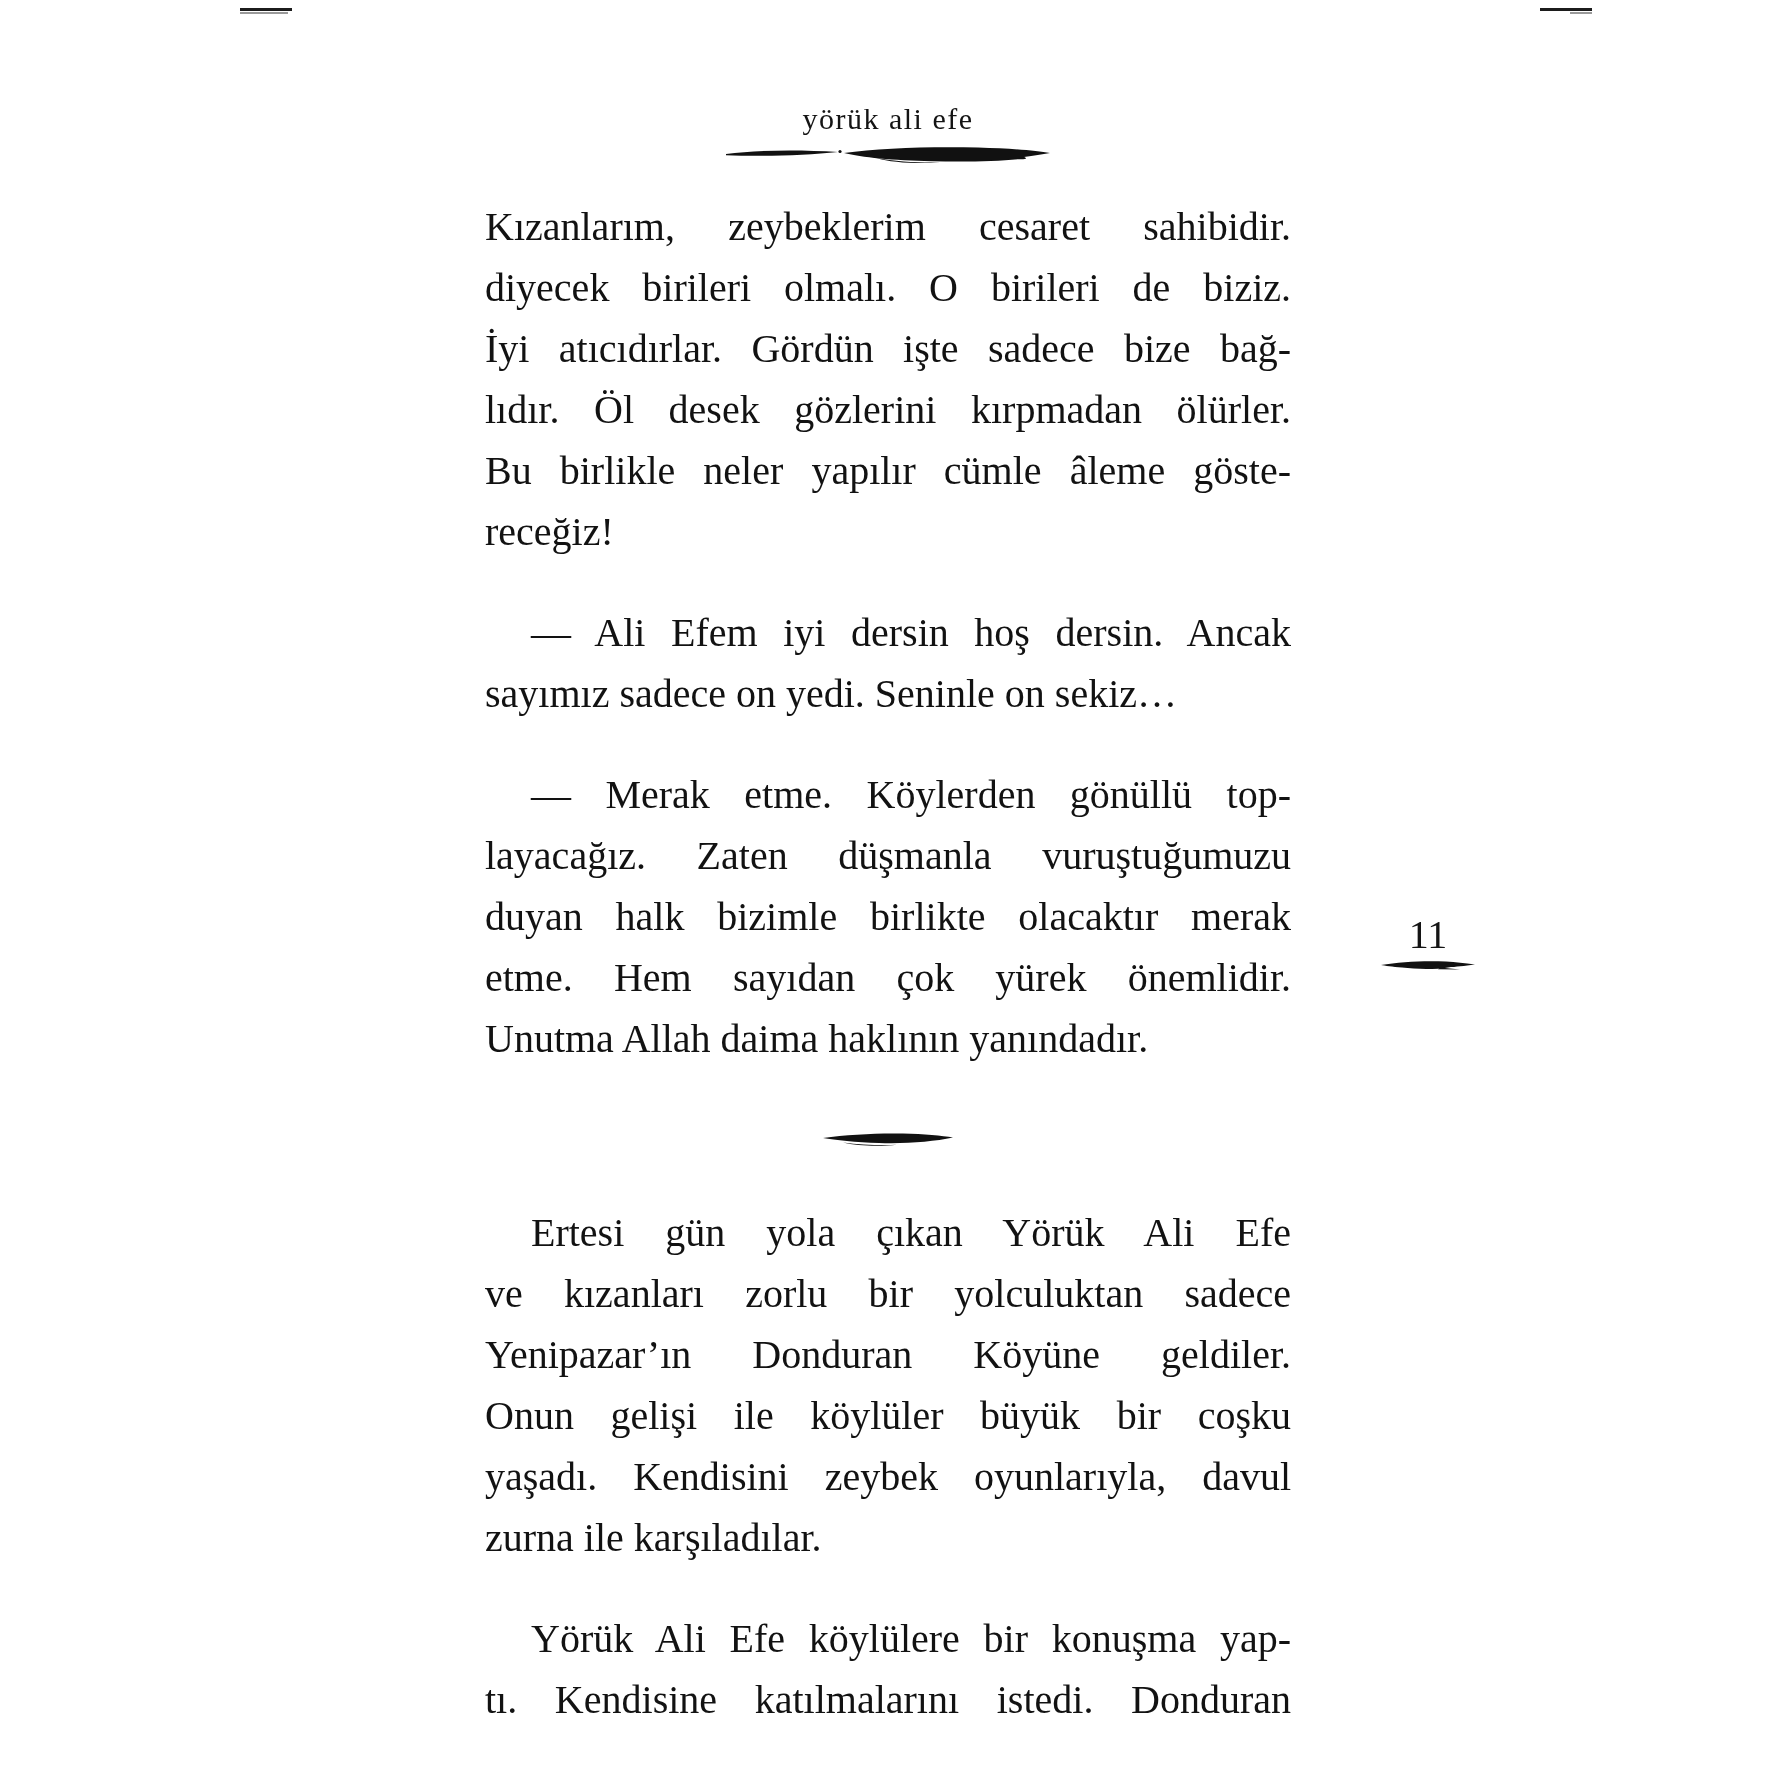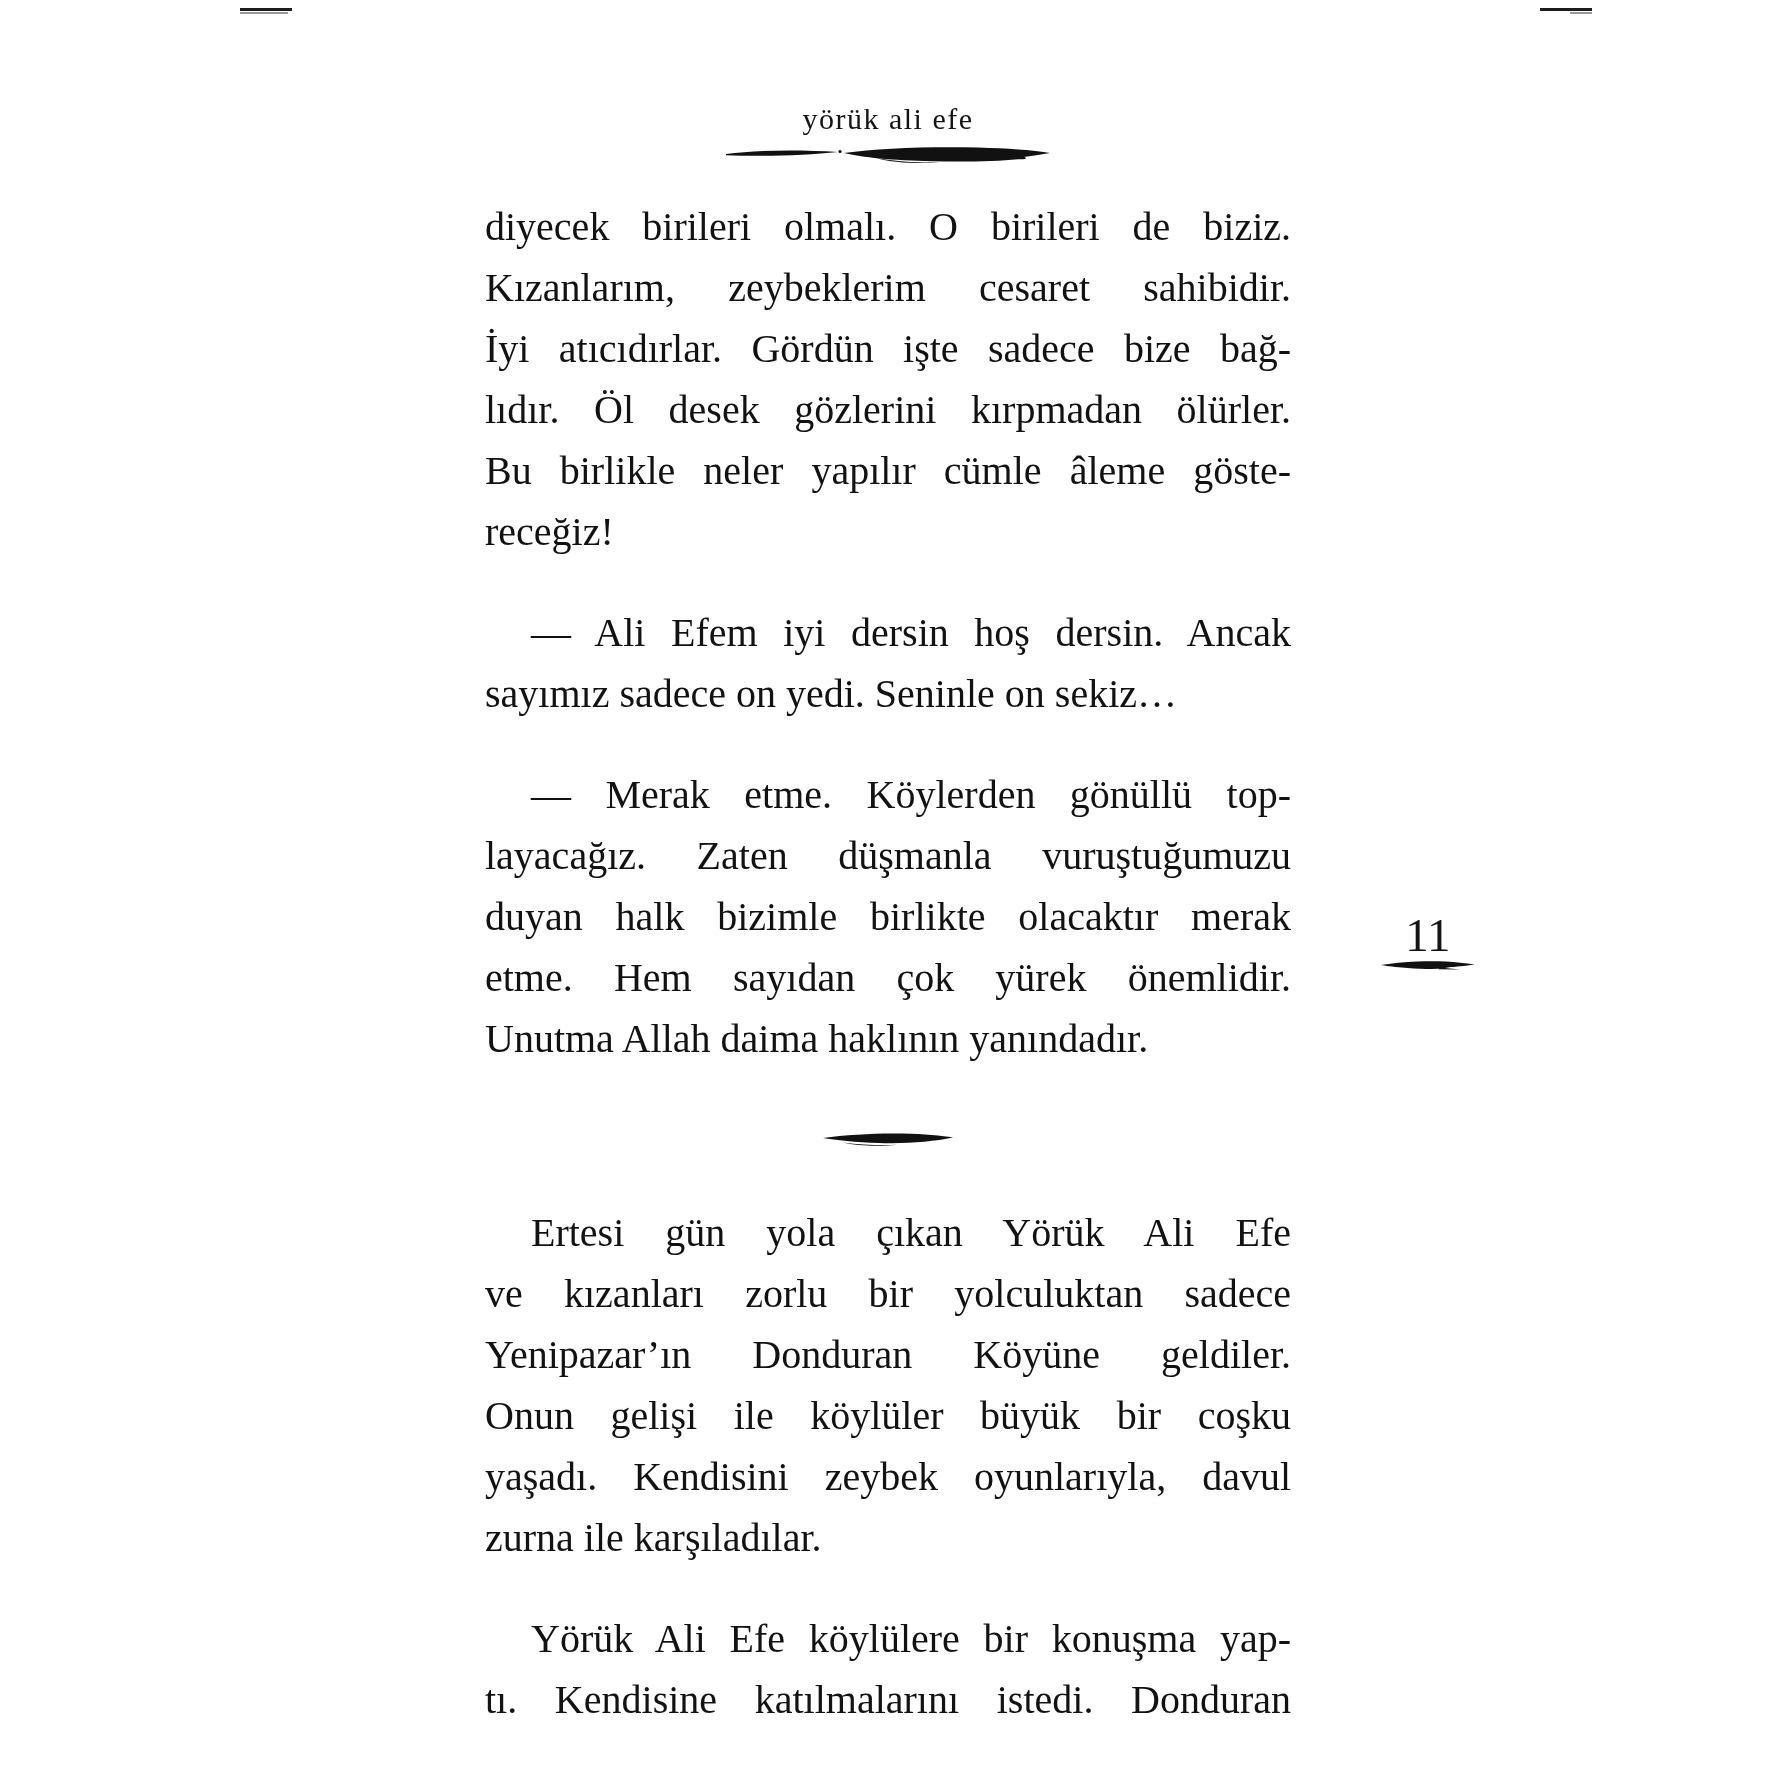--- a/index.html
+++ b/index.html
@@ -39,21 +39,21 @@
   }
   .header-brush { display: block; margin: 6px auto 0 auto; }
 
   
   .pagenum {
     position: absolute;
     left: 1378px; top: 916px;
     width: 100px;
     text-align: center;
   }
-  .pagenum-value { font-size: 47px; line-height: 38px; color: #141414; }
+  .pagenum-value { font-size: 40px; line-height: 38px; color: #141414; }
   .pagenum-brush { display: block; margin: 2px auto 0 auto; }
 
   
   .body-col {
     position: absolute;
     left: 485px; top: 196px;
     width: 806px;
     font-size: 40px;
   }
   .para { margin: 0; }
@@ -105,22 +105,22 @@
       <path class="ink" d="M1 9 C 20 5.5, 46 4.5, 66 5.5 C 76 6, 84 7, 95 8.6 C 84 10, 76 11, 68 11.4 C 56 13.6, 36 13.2, 22 11.6 C 12 10.6, 5 9.8, 1 9 Z"></path>
       <path class="ink" d="M60 11.5 L80 13.5 L58 13.2 Z"></path>
     </svg>
   </div>
 
   <div class="body-col">
 
     <div>
       <p class="para">
         </p>
+        <div class="line">Kızanlarım, zeybeklerim cesaret sahibidir.</div>
         <div class="line">diyecek birileri olmalı. O birileri de biziz.</div>
-        <div class="line">Kızanlarım, zeybeklerim cesaret sahibidir.</div>
         <div class="line">İyi atıcıdırlar. Gördün işte sadece bize bağ-</div>
         <div class="line">lıdır. Öl desek gözlerini kırpmadan ölürler.</div>
         <div class="line">Bu birlikle neler yapılır cümle âleme göste-</div>
         <div class="line last">receğiz!</div>
       <p></p>
       <p class="para">
         </p>
         <div class="line indent">— Ali Efem iyi dersin hoş dersin. Ancak</div>
         <div class="line last">sayımız sadece on yedi. Seninle on sekiz…</div>
       <p></p>

